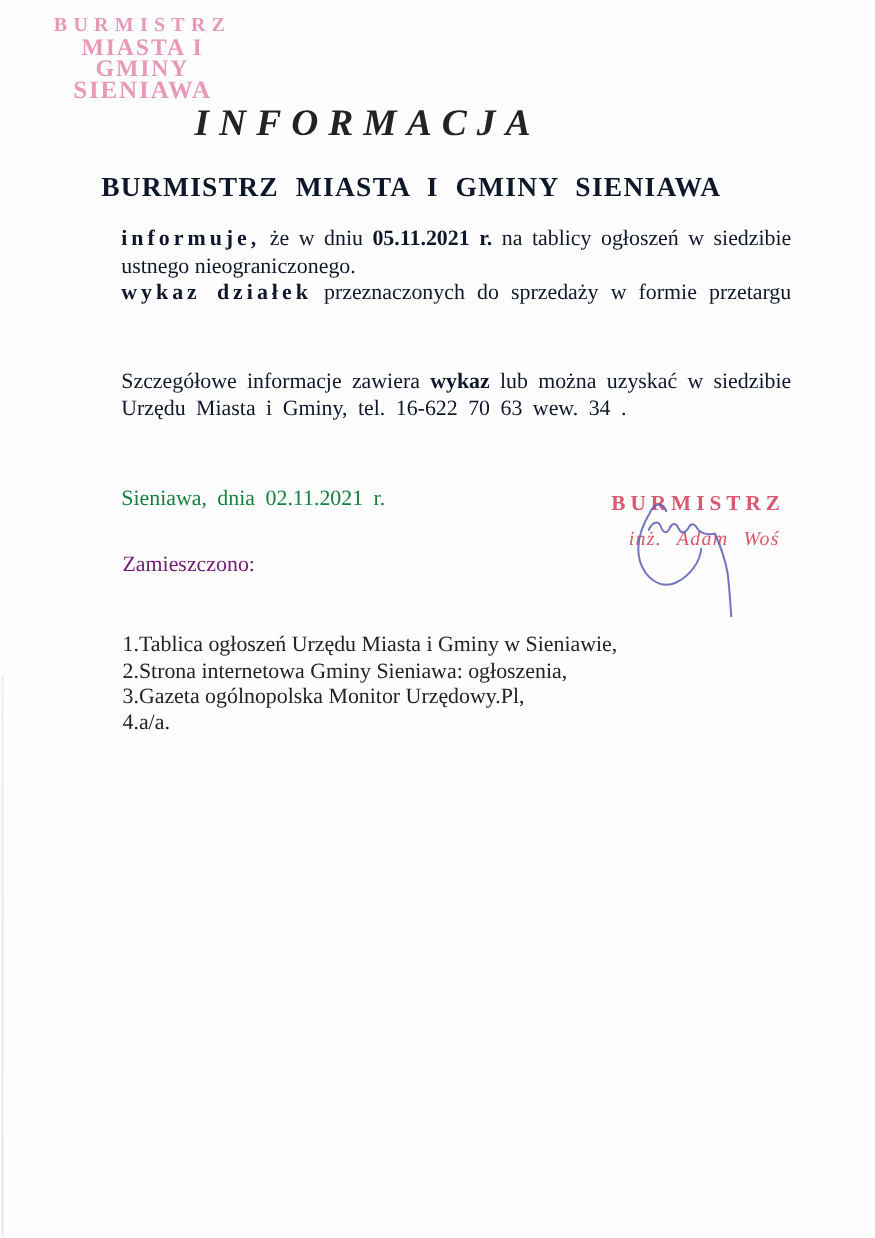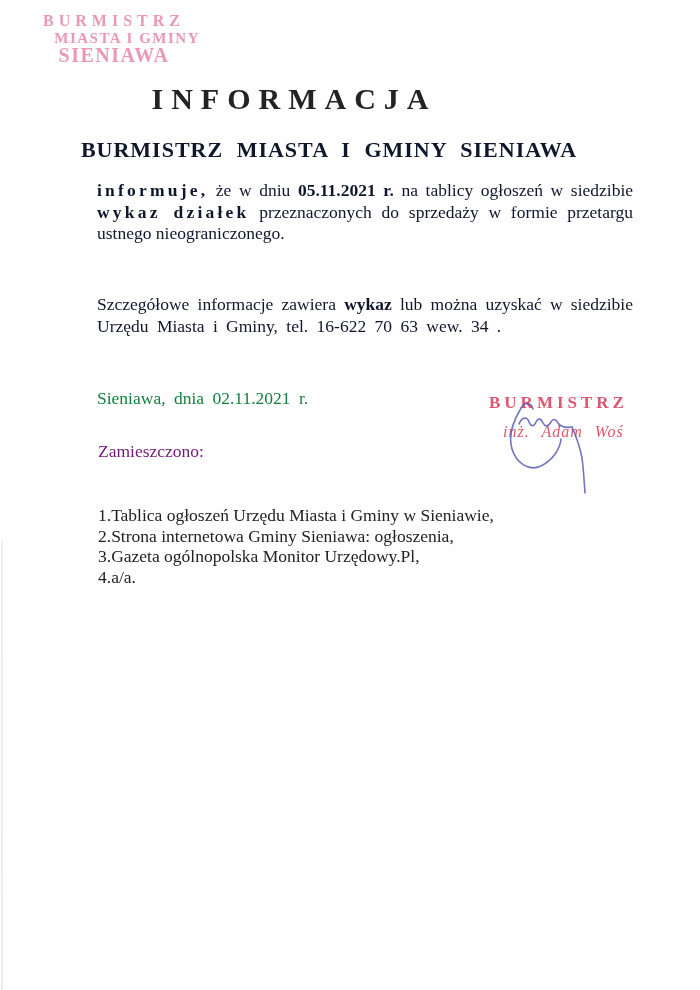--- a/index.html
+++ b/index.html
@@ -19,29 +19,30 @@
 
   
   .stamp-top {
     position: absolute; left: 28px; top: 12px; width: 172px;
     text-align: center;
     color: #e891b1;
     font-weight: bold;
     opacity: 0.92;
   }
   .stamp-top .s1 { font-size: 16px; letter-spacing: 5px; line-height: 18px; }
-  .stamp-top .s2 { font-size: 15px; letter-spacing: 1.5px; line-height: 17px; text-align: right; }
+  .stamp-top .s2 { font-size: 19px; letter-spacing: 1.5px; line-height: 17px; }
   .stamp-top .s3 { font-size: 20px; letter-spacing: 1.5px; line-height: 17px; }
 
   .title {
     position: absolute; left: 0; top: 82px; width: 580px;
     text-align: center;
     font-size: 30px; font-weight: bold;
     letter-spacing: 8px; text-indent: 8px;
     color: #232323;
+    font-style: italic;
   }
   .subtitle {
     position: absolute; left: 0; top: 137px; width: 657px;
     text-align: center;
     font-size: 22px; font-weight: bold;
     letter-spacing: 1px; word-spacing: 7px; text-indent: 1px;
     color: #0f172a;
   }
 
   .bodytext { position: absolute; left: 97px; width: 536px; font-size: 17.5px; line-height: 21.5px; color: #0f172a; }
@@ -98,25 +99,25 @@
 
   <div class="subtitle">BURMISTRZ MIASTA I GMINY SIENIAWA</div>
 
   <div class="bodytext para1">
     <div class="line just">
       <span class="emph">informuje,</span>
       <span>że w dniu</span>
       <span class="b">05.11.2021 r.</span>
       <span>na tablicy ogłoszeń w siedzibie</span>
     </div>
+    <div class="line">ustnego nieograniczonego.</div>
     <div class="line just">
       <span class="emph">wykaz działek</span>
       <span>przeznaczonych do sprzedaży w formie przetargu</span>
     </div>
-    <div class="line">ustnego nieograniczonego.</div>
   </div>
 
   <div class="bodytext para2">
     <div class="line just">
       <span>Szczegółowe informacje zawiera</span>
       <span class="b">wykaz</span>
       <span>lub można uzyskać w siedzibie</span>
     </div>
     <div class="line wsp">Urzędu Miasta i Gminy, tel. 16-622 70 63 wew. 34 .</div>
   </div>

